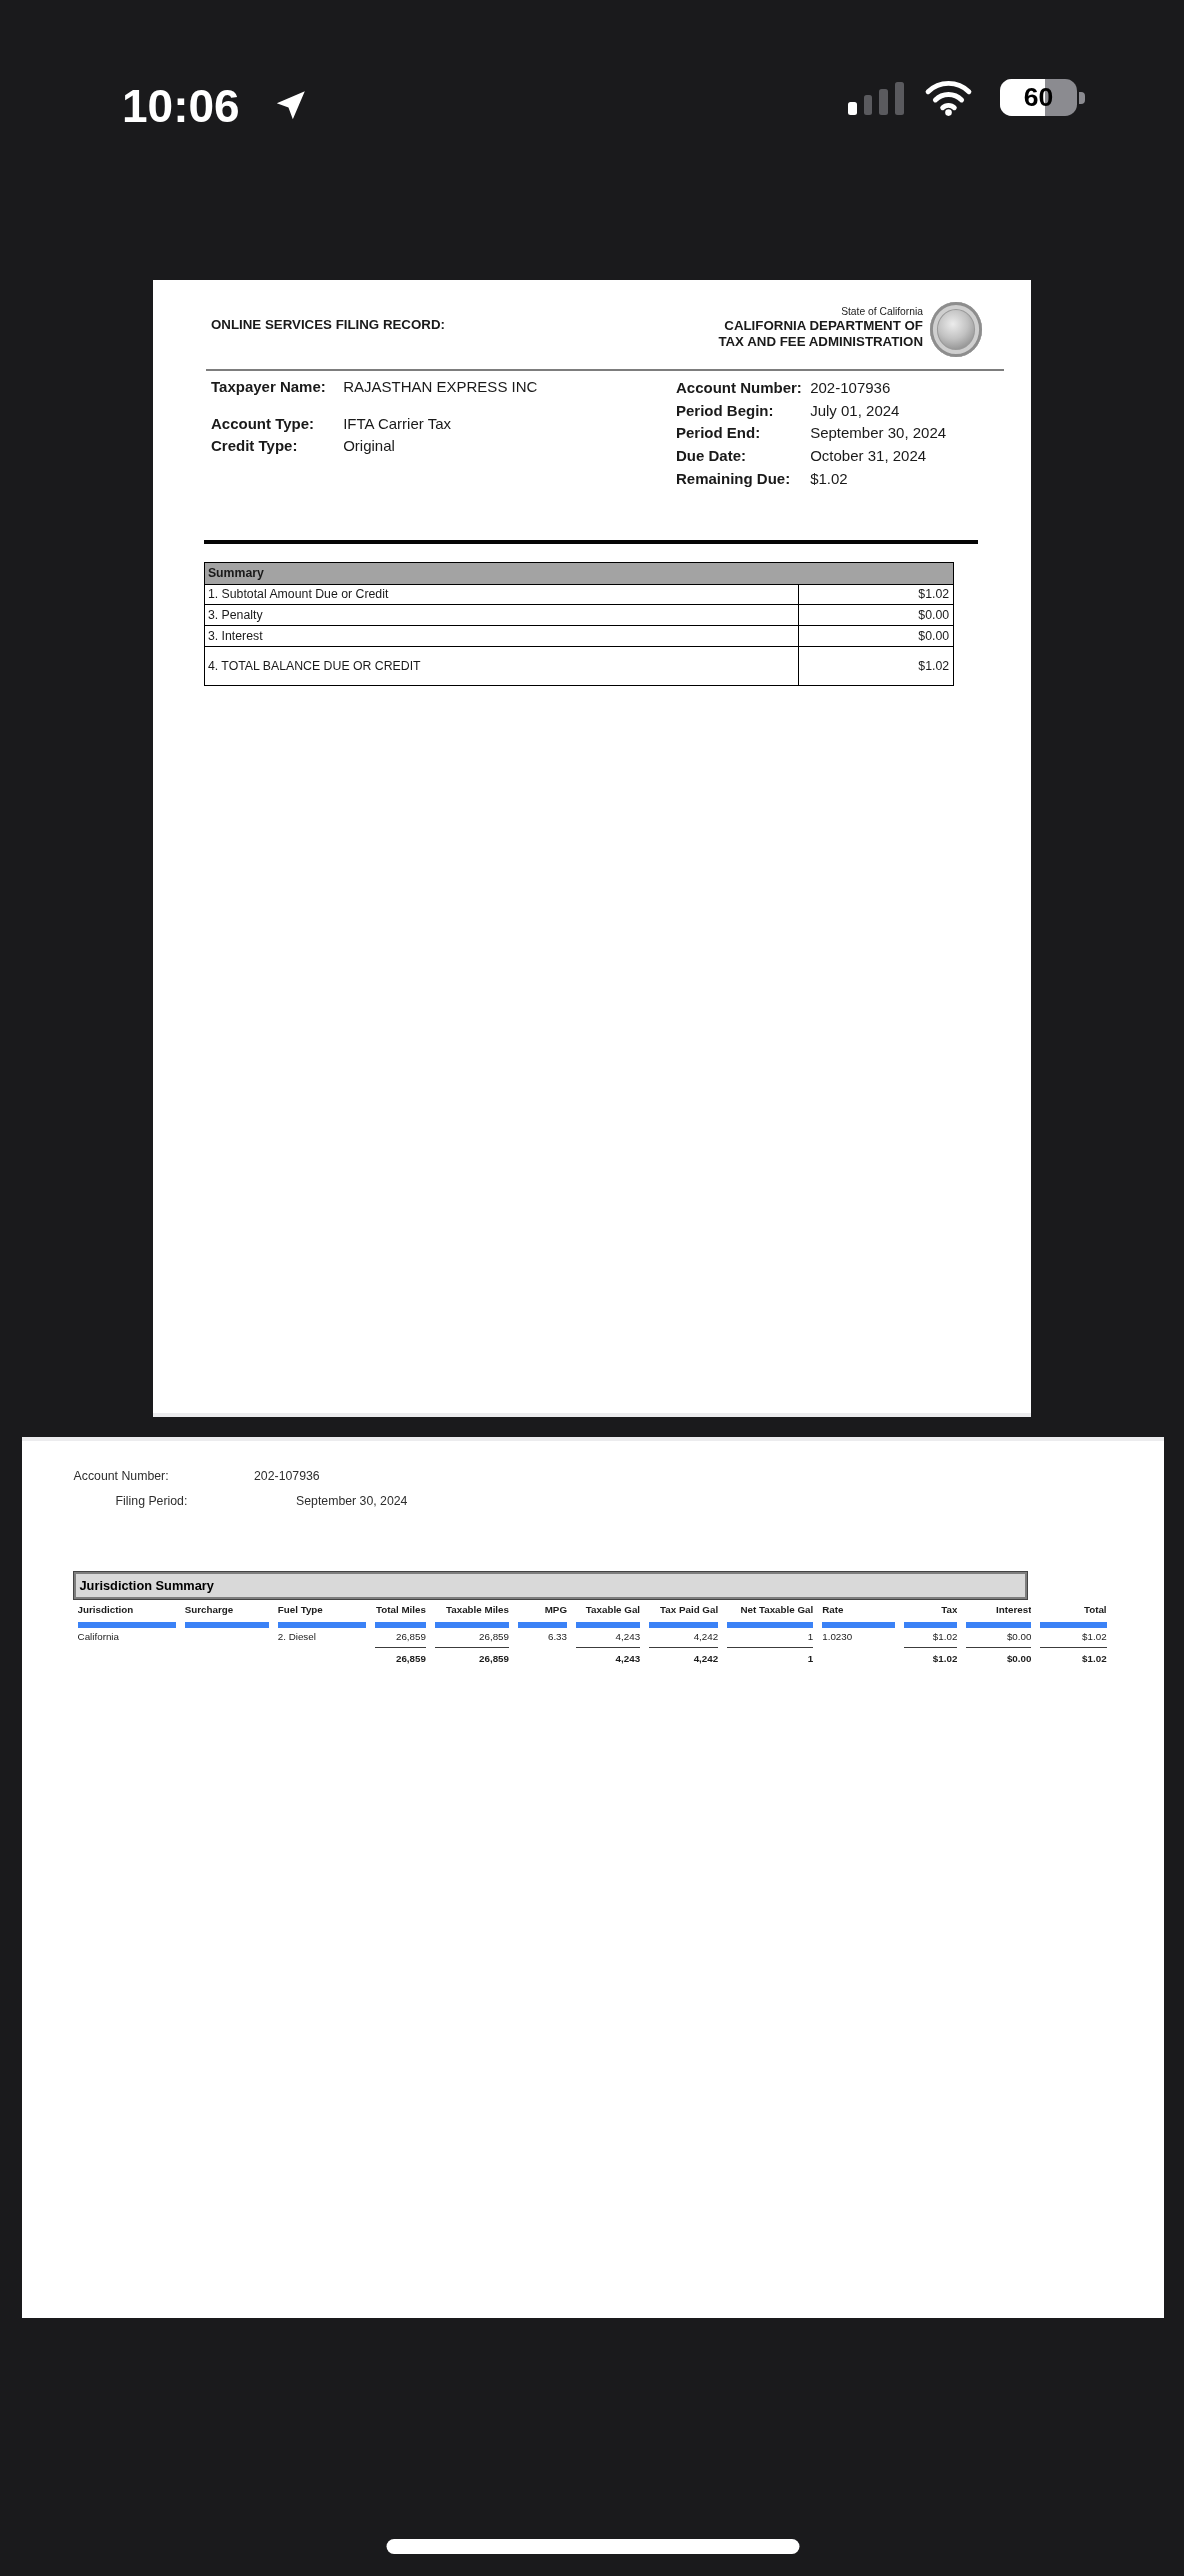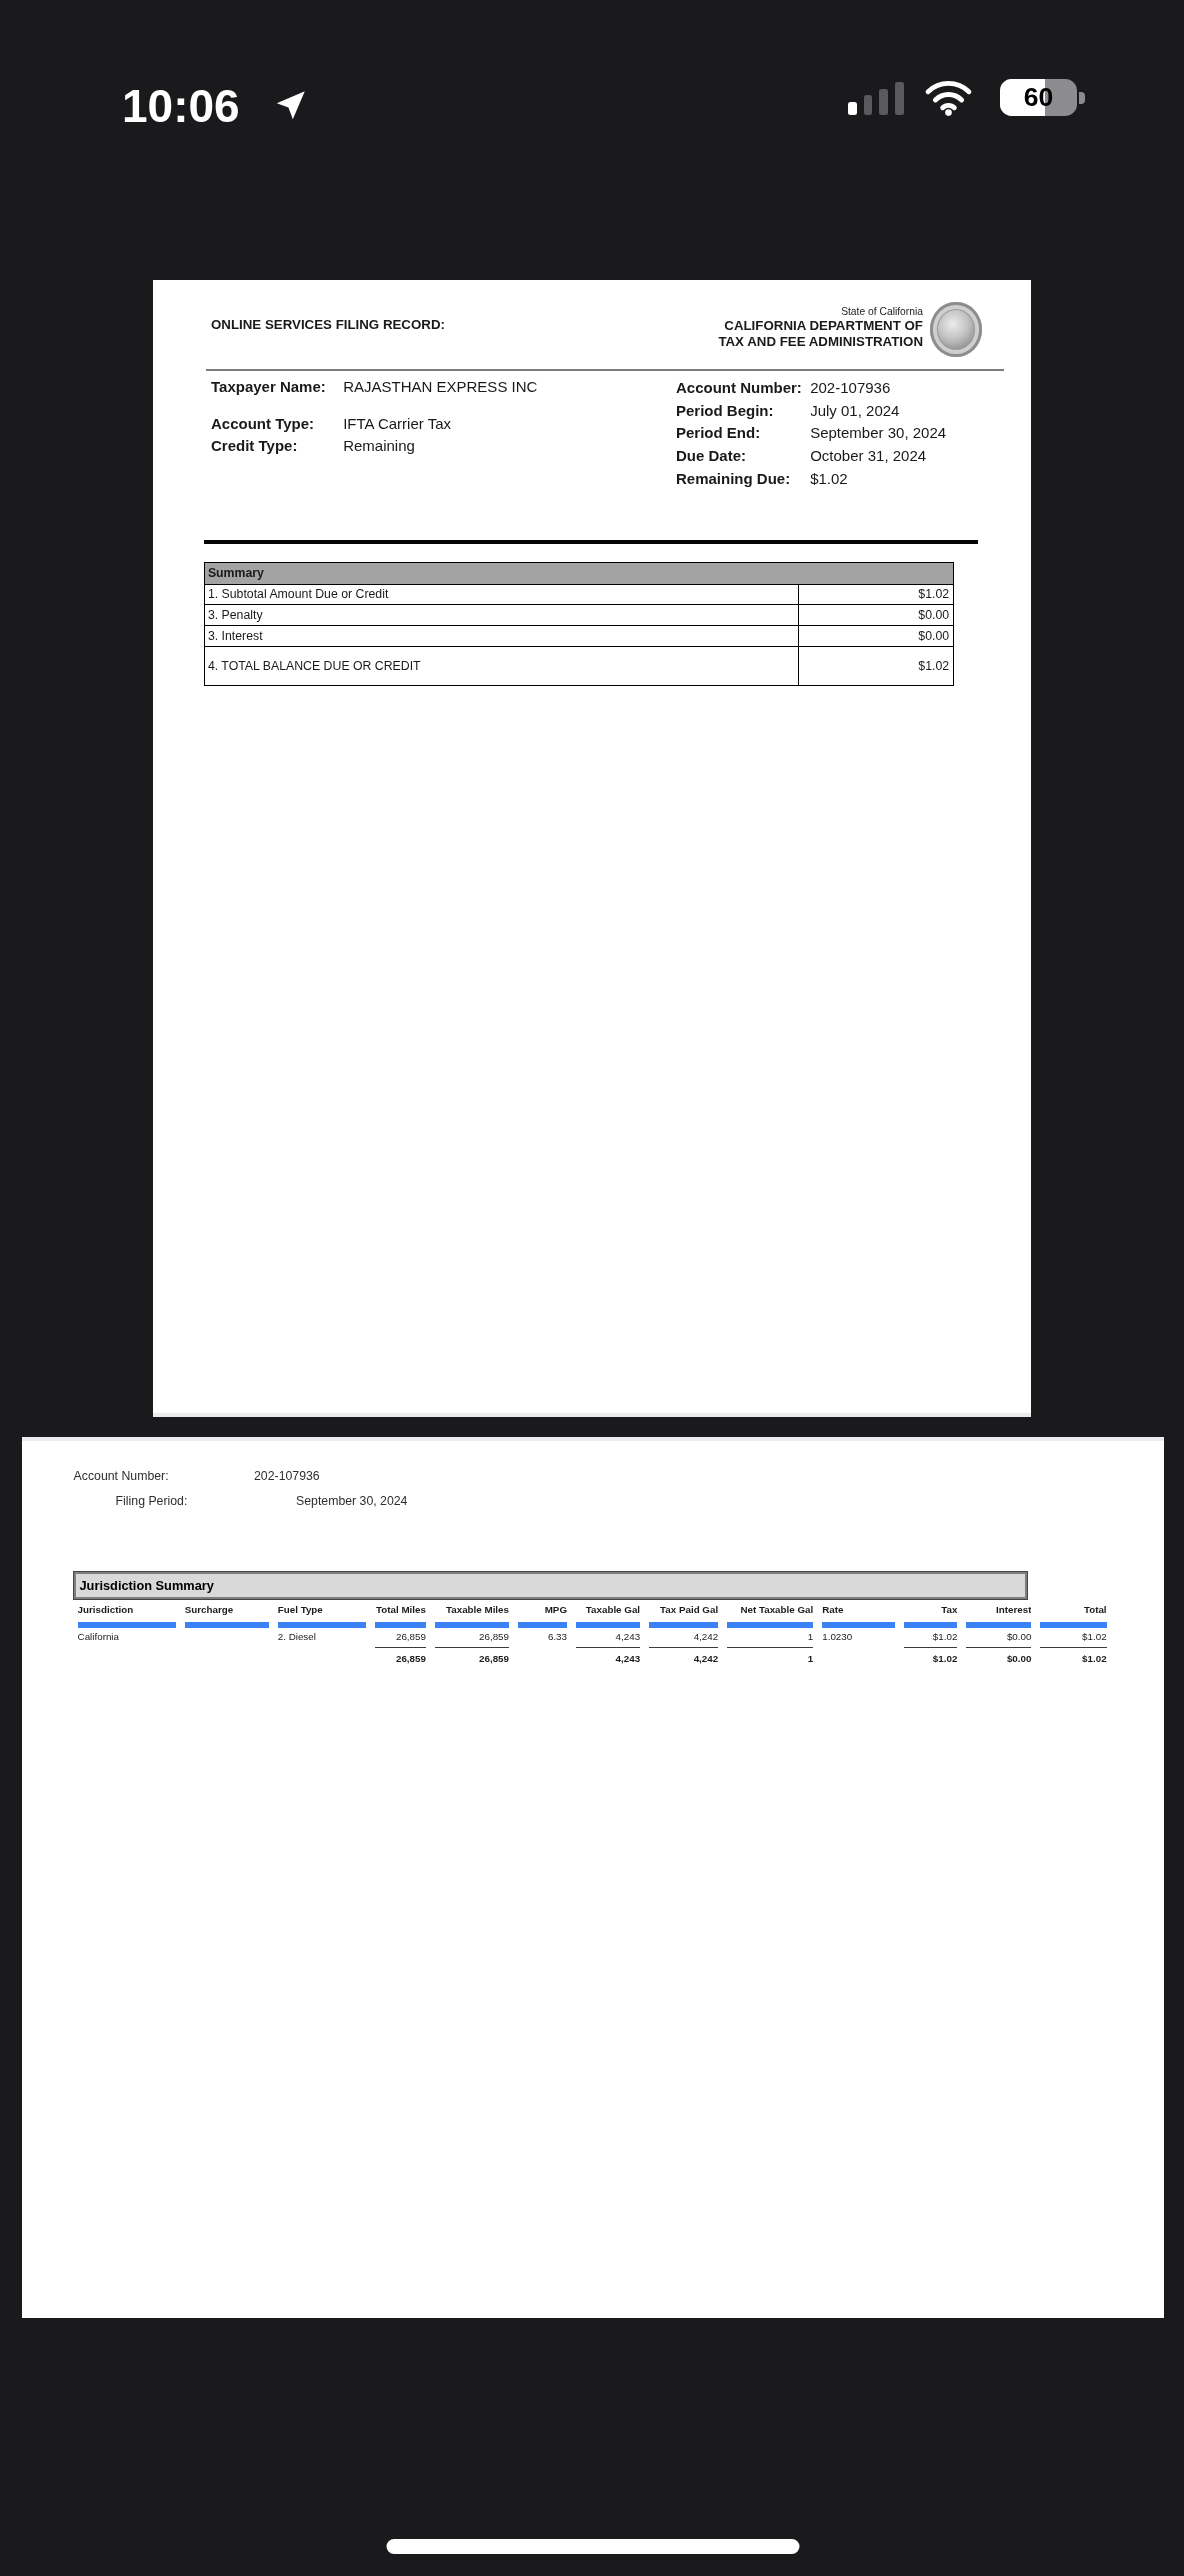--- a/index.html
+++ b/index.html
@@ -149,21 +149,21 @@
   <div class="p1-row left-col" style="left:58px; top:98px;">
     <span class="lbl">Taxpayer Name:</span>
     <span class="val">RAJASTHAN EXPRESS INC</span>
   </div>
   <div class="p1-row left-col" style="left:58px; top:135px;">
     <span class="lbl">Account Type:</span>
     <span class="val">IFTA Carrier Tax</span>
   </div>
   <div class="p1-row left-col" style="left:58px; top:157px;">
     <span class="lbl">Credit Type:</span>
-    <span class="val">Remaining</span>
+    <span class="val">Original</span>
   </div>
 
   <div class="p1-row right-col" style="left:523px; top:99px;">
     <span class="lbl">Account Number:</span>
     <span class="val">202-107936</span>
   </div>
   <div class="p1-row right-col" style="left:523px; top:122px;">
     <span class="lbl">Period Begin:</span>
     <span class="val">July 01, 2024</span>
   </div>

